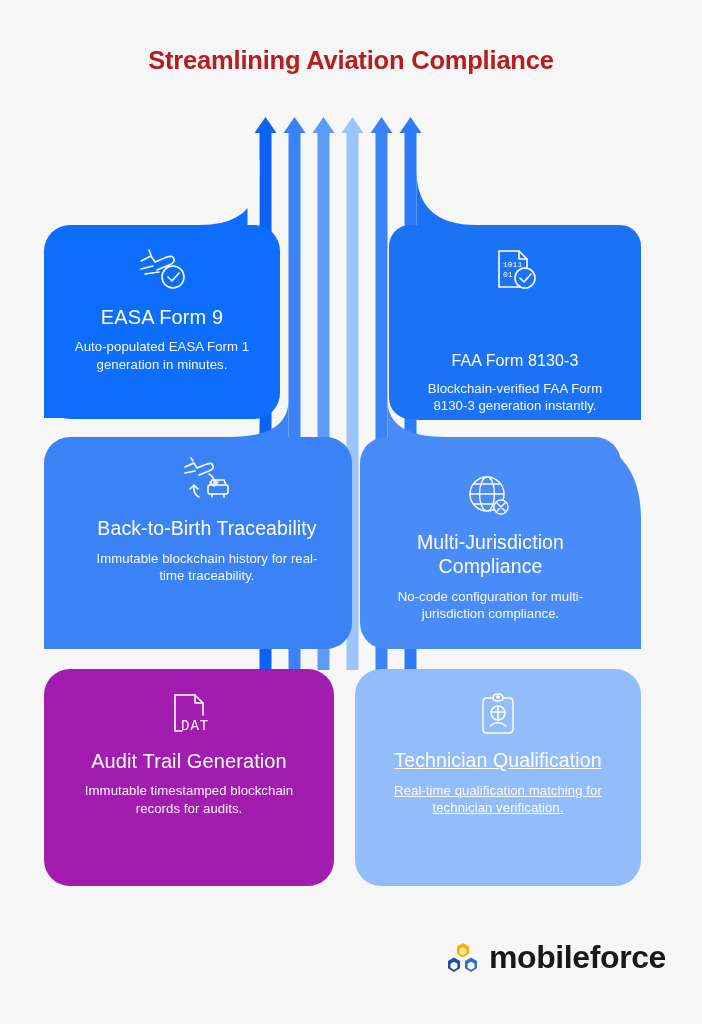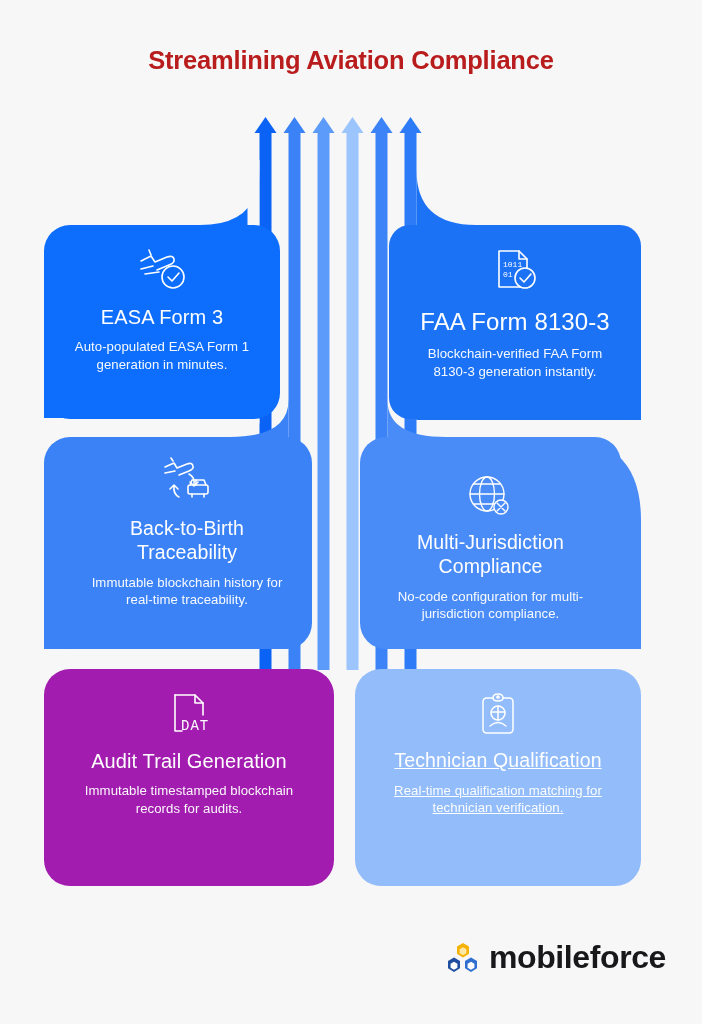--- a/index.html
+++ b/index.html
@@ -53,27 +53,27 @@
     font-size:13.2px;
     font-weight:400;
     line-height:1.34;
     letter-spacing:0.05px;
     color:rgba(255,255,255,0.96);
   }
 
   
   #card-0{left:44px;top:225px;width:236px;height:194px;background:#0d6efd;padding-top:22px;}
   #card-1{left:389px;top:225px;width:252px;height:194px;background:#1b72f5;padding-top:22px;border-radius:21px;}
-  #card-2{left:44px;top:437px;width:268px;height:212px;background:#3b82f6;padding-top:20px;padding-left:40px;}
+  #card-2{left:44px;top:437px;width:308px;height:212px;background:#3b82f6;padding-top:20px;padding-left:40px;}
   #card-3{left:360px;top:437px;width:261px;height:212px;background:#4a8cf7;padding-top:36px;}
   #card-4{left:44px;top:669px;width:290px;height:217px;background:#a21caf;padding-top:22px;}
   #card-5{left:355px;top:669px;width:286px;height:217px;background:#93bcfb;padding-top:22px;text-decoration:underline;}
 
   #card-0 .c-title{font-size:20px;}
-  #card-1 .c-title{font-size:24px;}
+  #card-1 .c-title{font-size:16px;margin-top:44px;}
   #card-4 .c-title{font-size:20px;}
 
   
   .logo{
     position:absolute;
     right:36px;bottom:48px;
     display:flex;align-items:center;gap:9px;
   }
   .logo-mark{width:34px;height:30px;display:block;}
   .logo-text{
@@ -126,21 +126,21 @@
     <span class="icon">
       <svg width="58" height="48" viewBox="0 0 58 48" fill="none" stroke="#ffffff" stroke-width="1.6" stroke-linecap="round" stroke-linejoin="round">
         <path d="M8 14 L18 9 L22 15 L34 10 Q40 8 41 12 Q42 16 36 18 L24 23"></path>
         <path d="M8 22 L20 19"></path>
         <path d="M12 27 L26 25"></path>
         <path d="M18 8 L16 3"></path>
         <circle cx="40" cy="30" r="11"></circle>
         <path d="M35 30 L39 34 L46 26"></path>
       </svg>
     </span>
-    <div class="c-title">EASA Form 3</div>
+    <div class="c-title">EASA Form 9</div>
     <div class="c-desc">Auto-populated EASA Form 1 generation in minutes.</div>
   </div>
 
   <div class="card" id="card-1">
     <span class="icon">
       <svg width="52" height="50" viewBox="0 0 52 50" fill="none" stroke="#ffffff" stroke-width="1.6" stroke-linecap="round" stroke-linejoin="round">
         <path d="M10 4 L30 4 L38 12 L38 40 L10 40 Z"></path>
         <path d="M30 4 L30 12 L38 12"></path>
         <text x="14" y="20" font-size="8" fill="#ffffff" stroke="none" font-family="Liberation Mono, monospace">1011</text>
         <text x="14" y="30" font-size="8" fill="#ffffff" stroke="none" font-family="Liberation Mono, monospace">01</text>

